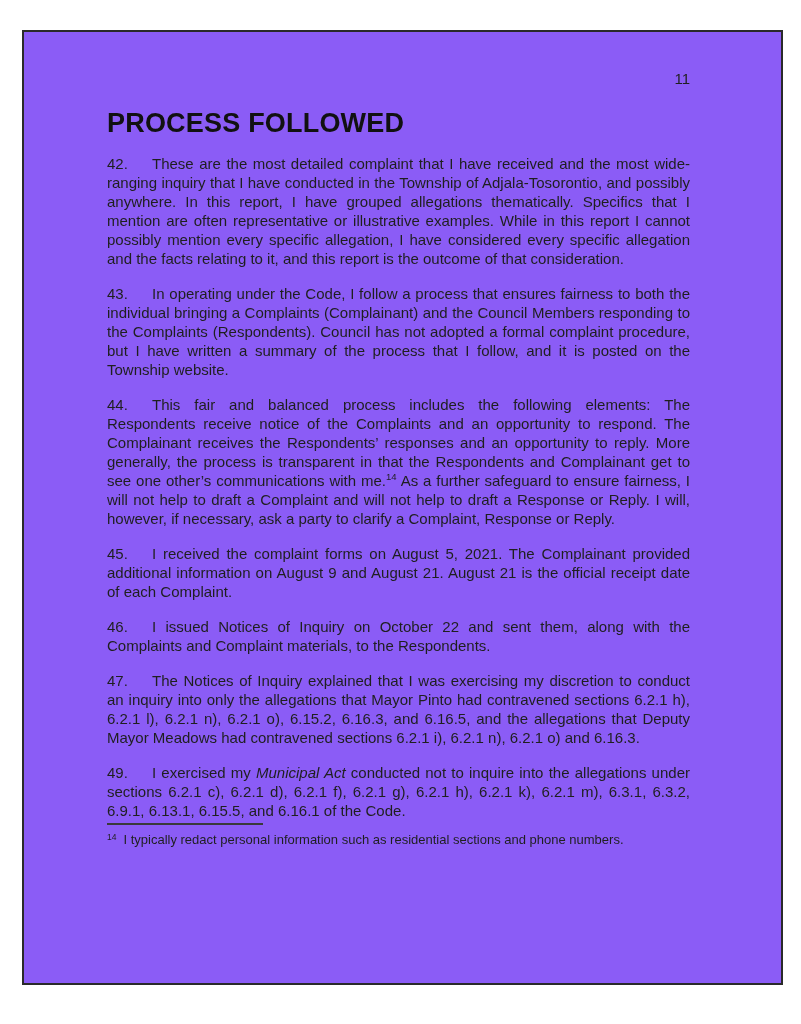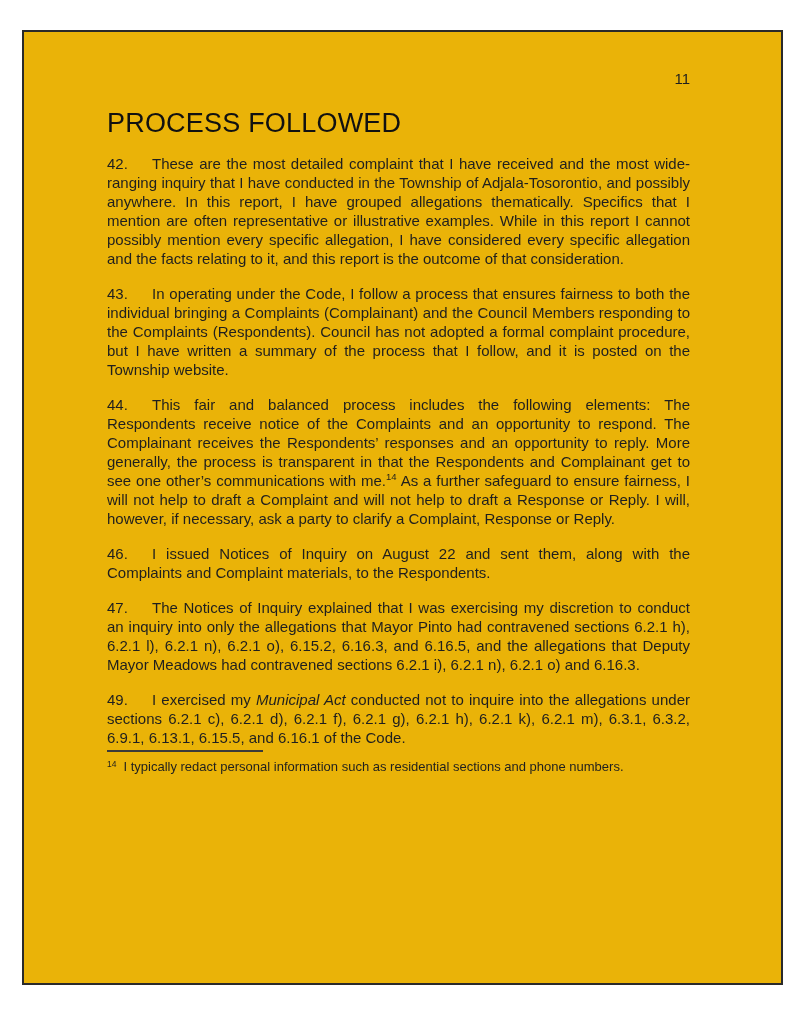--- a/index.html
+++ b/index.html
@@ -16,41 +16,41 @@
     color: #1f1f1f;
   }
   .page-border {
     position: absolute;
     left: 22px;
     top: 30px;
     width: 757px;
     height: 951px;
     border: 2px solid #2a2a2a;
     box-sizing: content-box;
-    background: #eab308;
+    background: #8b5cf6;
   }
   .content {
     position: absolute;
     left: 0;
     top: 0;
     right: 0;
     bottom: 0;
     padding: 38px 91px 0 83px;
   }
   .page-number {
     text-align: right;
     font-size: 15px;
     line-height: 17px;
     color: #1f1f1f;
   }
   h1.heading {
     margin: 20px 0 0 0;
     font-size: 27px;
     line-height: 33px;
-    font-weight: normal;
+    font-weight: bold;
     letter-spacing: 0.2px;
     color: #111111;
   }
   #paragraphs {
     margin-top: 14px;
   }
   .para {
     font-size: 15px;
     line-height: 19px;
     text-align: justify;
@@ -94,20 +94,21 @@
 <body>
 
 <div class="page-border">
   <div class="content">
     <div class="page-number">11</div>
     <h1 class="heading">PROCESS FOLLOWED</h1>
     <div id="paragraphs">
         <div class="para"><span class="pnum">42.</span><span>These are the most detailed complaint that I have received and the most wide-ranging inquiry that I have conducted in the Township of Adjala-Tosorontio, and possibly anywhere.  In this report, I have grouped allegations thematically. Specifics that I mention are often representative or illustrative examples. While in this report I cannot possibly mention every specific allegation, I have considered every specific allegation and the facts relating to it, and this report is the outcome of that consideration.</span></div>
         <div class="para"><span class="pnum">43.</span><span>In operating under the Code, I follow a process that ensures fairness to both the individual bringing a Complaints (Complainant) and the Council Members responding to the Complaints (Respondents).  Council has not adopted a formal complaint procedure, but I have written a summary of the process that I follow, and it is posted on the Township website.</span></div>
         <div class="para"><span class="pnum">44.</span><span>This fair and balanced process includes the following elements: The Respondents receive notice of the Complaints and an opportunity to respond. The Complainant receives the Respondents’ responses and an opportunity to reply. More generally, the process is transparent in that the Respondents and Complainant get to see one other’s communications with me.</span><sup class="ref">14</sup><span>  As a further safeguard to ensure fairness, I will not help to draft a Complaint and will not help to draft a Response or Reply. I will, however, if necessary, ask a party to clarify a Complaint, Response or Reply.</span></div>
-        <div class="para"><span class="pnum">46.</span><span>I issued Notices of Inquiry on August 22 and sent them, along with the Complaints and Complaint materials, to the Respondents.</span></div>
+        <div class="para"><span class="pnum">45.</span><span>I received the complaint forms on August 5, 2021. The Complainant provided additional information on August 9 and August 21.  August 21 is the official receipt date of each Complaint.</span></div>
+        <div class="para"><span class="pnum">46.</span><span>I issued Notices of Inquiry on October 22 and sent them, along with the Complaints and Complaint materials, to the Respondents.</span></div>
         <div class="para"><span class="pnum">47.</span><span>The Notices of Inquiry explained that I was exercising my discretion to conduct an inquiry into only the allegations that Mayor Pinto had contravened sections 6.2.1 h), 6.2.1 l), 6.2.1 n), 6.2.1 o), 6.15.2, 6.16.3, and 6.16.5, and the allegations that Deputy Mayor Meadows had contravened sections 6.2.1 i), 6.2.1 n), 6.2.1 o) and 6.16.3.</span></div>
         <div class="para"><span class="pnum">49.</span><span>I exercised my </span><em>Municipal Act</em><span> conducted not to inquire into the allegations under sections 6.2.1 c), 6.2.1 d), 6.2.1 f), 6.2.1 g), 6.2.1 h), 6.2.1 k), 6.2.1 m), 6.3.1, 6.3.2, 6.9.1, 6.13.1, 6.15.5, and 6.16.1 of the Code.</span></div>
       </div>
     <div class="footnote-sep"></div>
     <div class="footnote"><sup>14</sup><span>I typically redact personal information such as residential sections and phone numbers.</span></div>
   </div>
 </div>
 
 </body></html>

